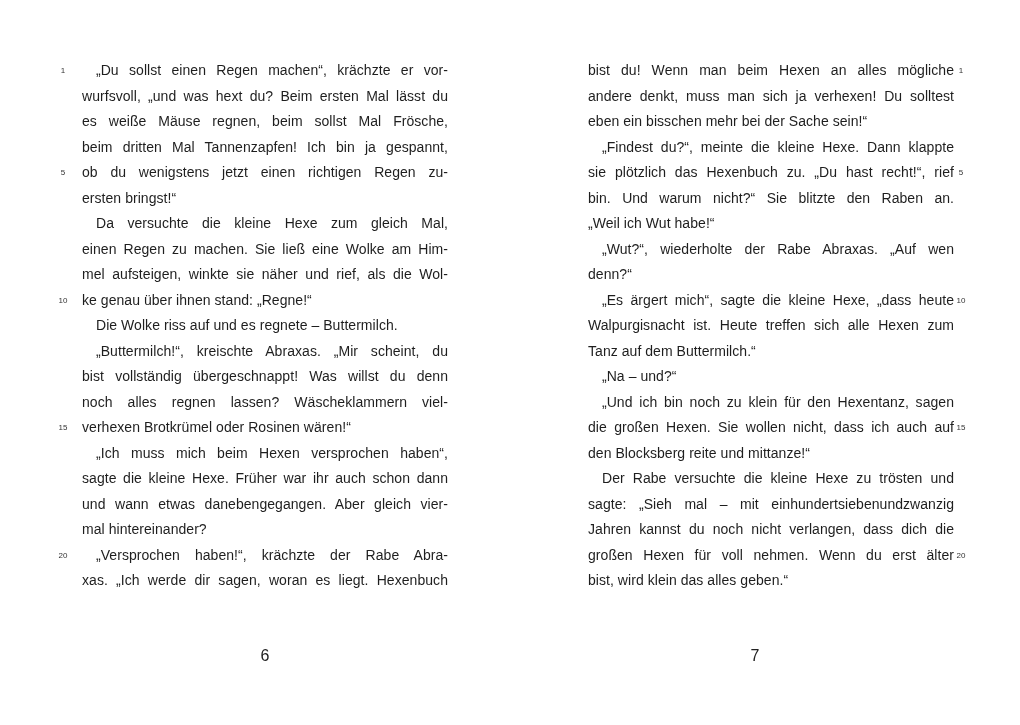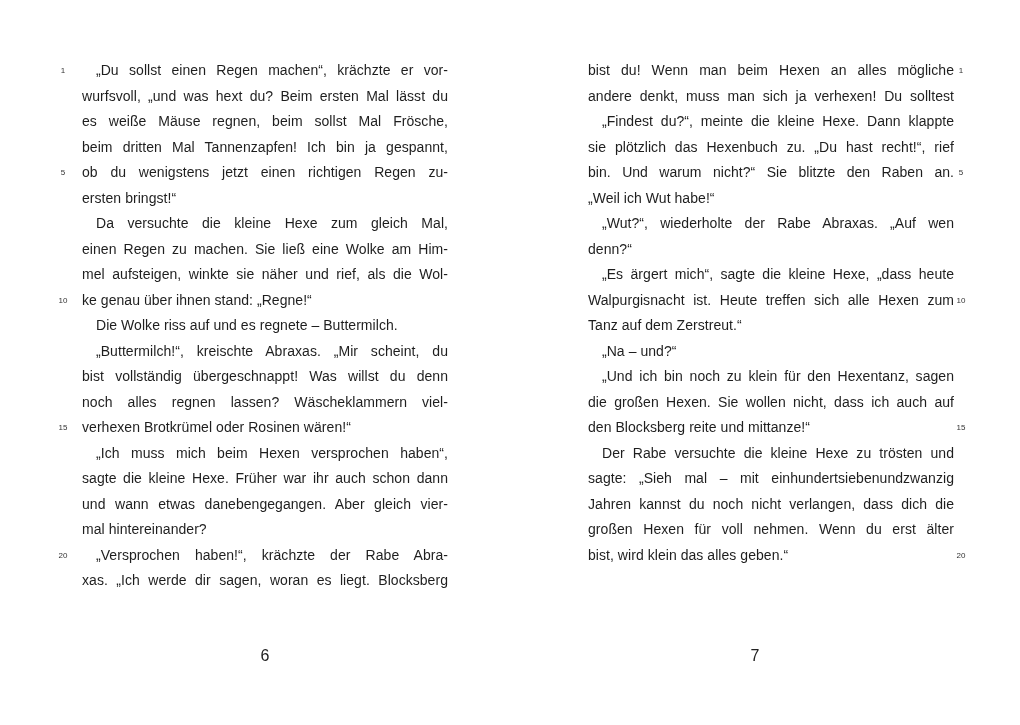--- a/index.html
+++ b/index.html
@@ -40,45 +40,46 @@
       <div class="line indent last">Die Wolke riss auf und es regnete – Buttermilch.</div>
       <div class="line indent">„Buttermilch!“, kreischte Abraxas. „Mir scheint, du</div>
       <div class="line">bist vollständig übergeschnappt! Was willst du denn</div>
       <div class="line">noch alles regnen lassen? Wäscheklammern viel-</div>
       <div class="line last">verhexen Brotkrümel oder Rosinen wären!“</div>
       <div class="line indent">„Ich muss mich beim Hexen versprochen haben“,</div>
       <div class="line">sagte die kleine Hexe. Früher war ihr auch schon dann</div>
       <div class="line">und wann etwas danebengegangen. Aber gleich vier-</div>
       <div class="line last">mal hintereinander?</div>
       <div class="line indent">„Versprochen haben!“, krächzte der Rabe Abra-</div>
-      <div class="line">xas. „Ich werde dir sagen, woran es liegt. Blocksberg</div>
+      <div class="line">xas. „Ich werde dir sagen, woran es liegt. Hexenbuch</div>
     </div>
   <div id="left-lnums">
       <div class="lnum" style="top: 66px;">1</div>
       <div class="lnum" style="top: 168px;">5</div>
       <div class="lnum" style="top: 295.5px;">10</div>
       <div class="lnum" style="top: 423px;">15</div>
       <div class="lnum" style="top: 550.5px;">20</div>
     </div>
   <div class="pagenum">6</div>
 </div>
 
 <div class="page page-right">
   <div class="textblock" id="right-text">
       <div class="line">bist du! Wenn man beim Hexen an alles mögliche</div>
       <div class="line">andere denkt, muss man sich ja verhexen! Du solltest</div>
+      <div class="line last">eben ein bisschen mehr bei der Sache sein!“</div>
       <div class="line indent">„Findest du?“, meinte die kleine Hexe. Dann klappte</div>
       <div class="line">sie plötzlich das Hexenbuch zu. „Du hast recht!“, rief</div>
       <div class="line">bin. Und warum nicht?“ Sie blitzte den Raben an.</div>
       <div class="line last">„Weil ich Wut habe!“</div>
       <div class="line indent">„Wut?“, wiederholte der Rabe Abraxas. „Auf wen</div>
       <div class="line last">denn?“</div>
       <div class="line indent">„Es ärgert mich“, sagte die kleine Hexe, „dass heute</div>
       <div class="line">Walpurgisnacht ist. Heute treffen sich alle Hexen zum</div>
-      <div class="line last">Tanz auf dem Zerstreut.“</div>
+      <div class="line last">Tanz auf dem Buttermilch.“</div>
       <div class="line indent last">„Na – und?“</div>
       <div class="line indent">„Und ich bin noch zu klein für den Hexentanz, sagen</div>
       <div class="line">die großen Hexen. Sie wollen nicht, dass ich auch auf</div>
       <div class="line last">den Blocksberg reite und mittanze!“</div>
       <div class="line indent">Der Rabe versuchte die kleine Hexe zu trösten und</div>
       <div class="line">sagte: „Sieh mal – mit einhundertsiebenundzwanzig</div>
       <div class="line">Jahren kannst du noch nicht verlangen, dass dich die</div>
       <div class="line">großen Hexen für voll nehmen. Wenn du erst älter</div>
       <div class="line last">bist, wird klein das alles geben.“</div>
     </div>

